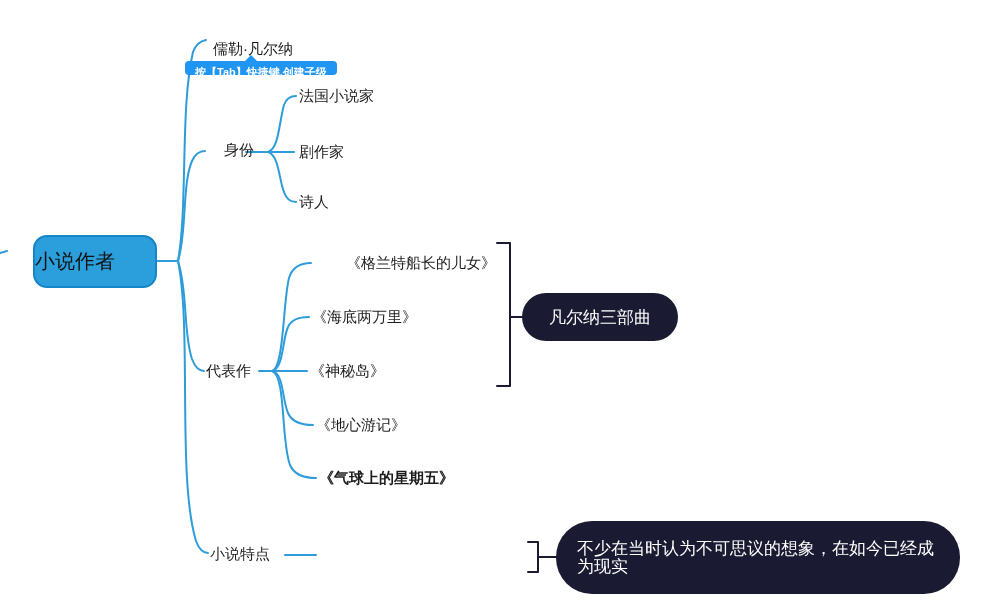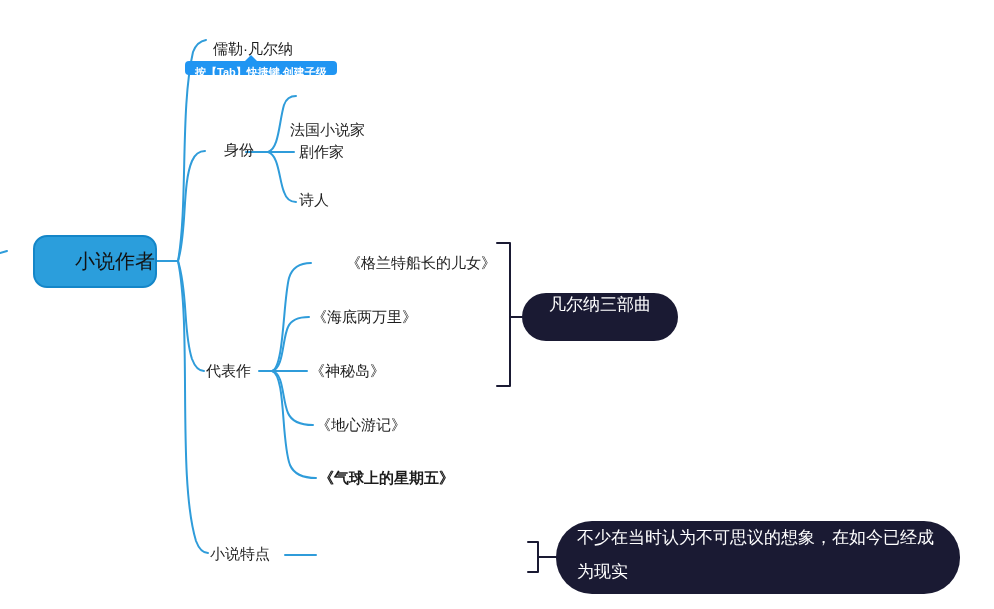--- a/index.html
+++ b/index.html
@@ -5,28 +5,28 @@
   html,body{margin:0;padding:0;background:#fff;font-family:"Liberation Sans","DejaVu Sans",sans-serif;}
   #canvas{position:relative;width:994px;height:609px;background:#fff;overflow:hidden;}
   #wires{position:absolute;left:0;top:0;width:994px;height:609px;}
   #wires path{fill:none;stroke-width:2px;stroke-linecap:round;stroke-linejoin:round;}
   #wires .blue{stroke:var(--line-blue,#2F9CDA);}
   #wires .dark{stroke:var(--dark-navy,#1A1A33);}
   .label{position:absolute;transform:translateY(-50%);white-space:nowrap;
          font-size:15px;color:var(--text-dark,#1C1C1C);line-height:1.2;cursor:default;}
   .root-node{position:absolute;left:33px;top:235px;width:124px;height:53px;
          background:var(--node-blue,#2B9EDC);border:2px solid var(--node-blue-border,#1486C8);
-         border-radius:14px;box-sizing:border-box;display:flex;align-items:center;justify-content:flex-end;
-         font-size:20px;color:#121212;padding-left:8px;}
+         border-radius:14px;box-sizing:border-box;display:flex;align-items:center;justify-content:flex-start;
+         font-size:20px;color:#121212;}
   .pill{position:absolute;background:var(--dark-navy,#1A1A33);color:var(--text-light,#FFFFFF);
-         display:flex;box-sizing:border-box;}
+         display:flex;align-items:center;box-sizing:border-box;}
   .pill.trilogy{left:522px;top:293px;width:156px;height:48px;border-radius:24px;
          justify-content:center;font-size:17px;}
   .pill.reality{left:556px;top:521px;width:404px;height:73px;border-radius:36px;
-         padding:0 21px;font-size:17px;line-height:34px;}
+         padding:0 21px;font-size:17px;line-height:18px;}
   .tooltip{position:absolute;left:185px;top:61px;height:14px;box-sizing:border-box;
          background:var(--tooltip-blue,#2095F2);color:#fff;font-size:11px;font-weight:bold;
          border-radius:4px;padding:4px 10px 0 10px;white-space:nowrap;}
   .tooltip-arrow{position:absolute;top:-6px;left:59px;width:0;height:0;
          border-left:7px solid transparent;border-right:7px solid transparent;
          border-bottom:7px solid var(--tooltip-blue,#2095F2);}
 </style>
 </head>
 <body>
 
@@ -63,23 +63,23 @@
   </div>
 
   <span class="label" style="left:213px;top:37px;margin-top:12px;">儒勒·凡尔纳</span>
 
   <div class="tooltip">
     <div class="tooltip-arrow"></div>
     <span>按【Tab】快捷键,创建子级</span>
   </div>
 
   <span class="label" style="left:224px;top:152px;font-family:Liberation Mono, monospace;">身份</span>
-  <span class="label" style="left:290px;top:96px;margin-top:34px;">法国小说家</span>
+  <span class="label" style="left:299px;top:96px;">法国小说家</span>
   <span class="label" style="left:299px;top:152px;">剧作家</span>
-  <span class="label" style="left:299px;top:202px;font-family:Liberation Mono, monospace;">诗人</span>
+  <span class="label" style="left:299px;top:202px;">诗人</span>
 
   <span class="label" style="left:206px;top:371px;">代表作</span>
   <span class="label" style="left:314px;top:263px;margin-left:32px;">《格兰特船长的儿女》</span>
   <span class="label" style="left:312px;top:317px;">《海底两万里》</span>
   <span class="label" style="left:310px;top:371px;">《神秘岛》</span>
   <span class="label" style="left:316px;top:425px;">《地心游记》</span>
   <span class="label" style="left:319px;top:478px;font-weight:bold;">《气球上的星期五》</span>
 
   <div class="pill trilogy">
     <span>凡尔纳三部曲</span>

